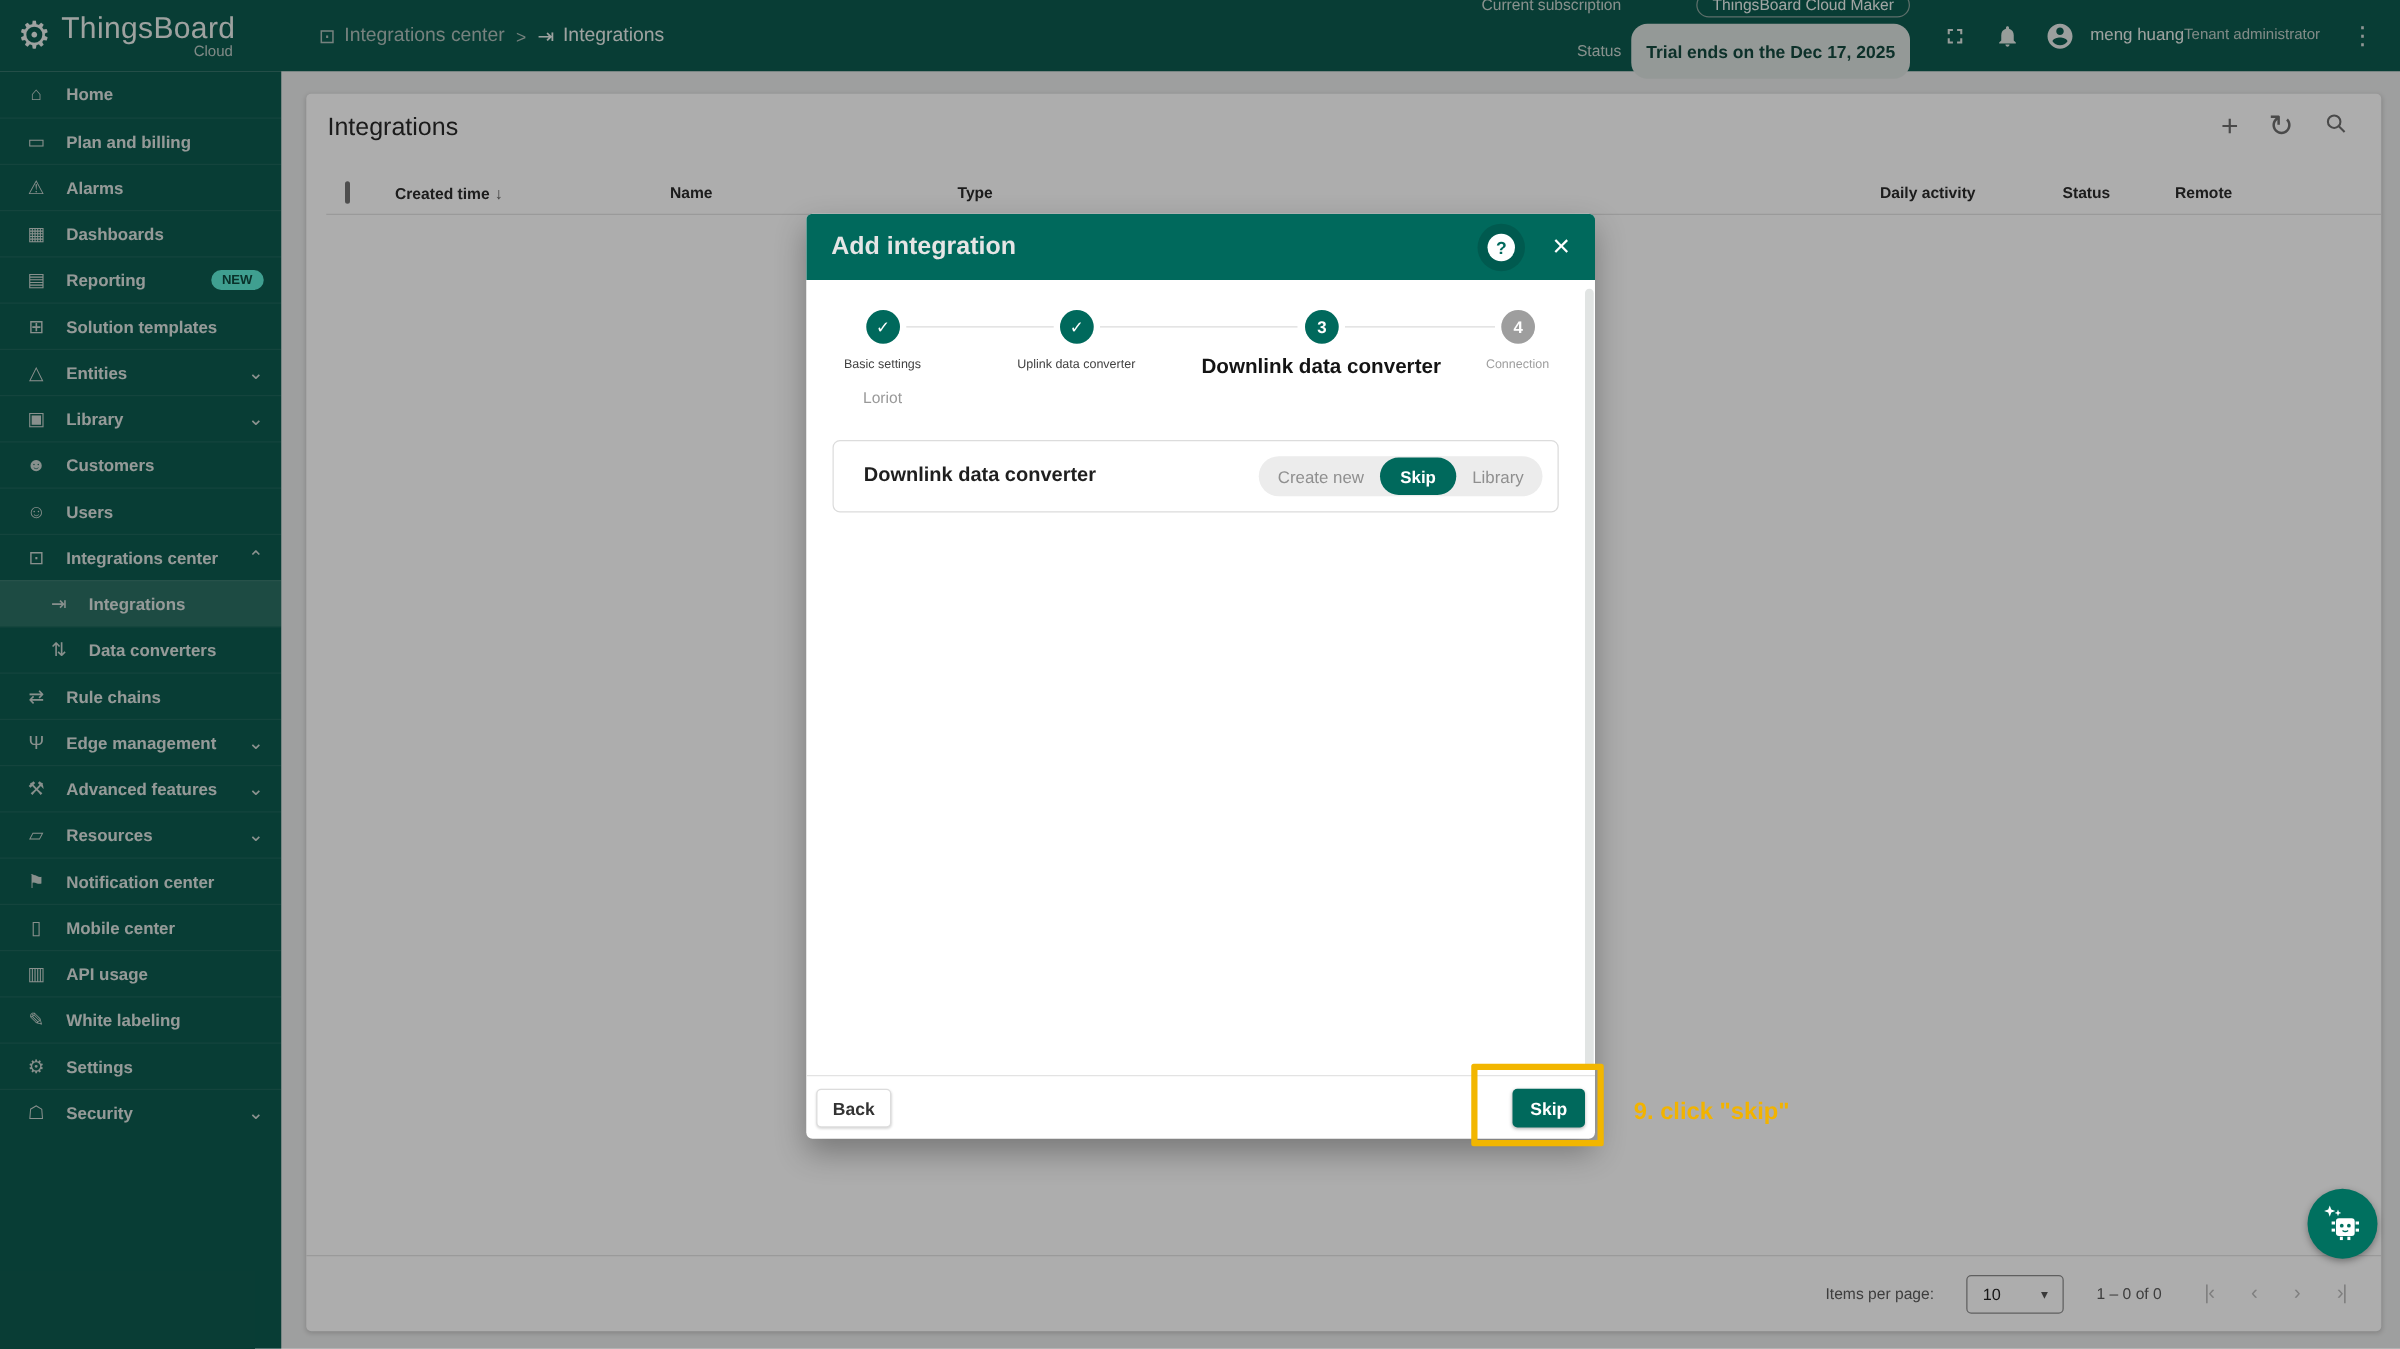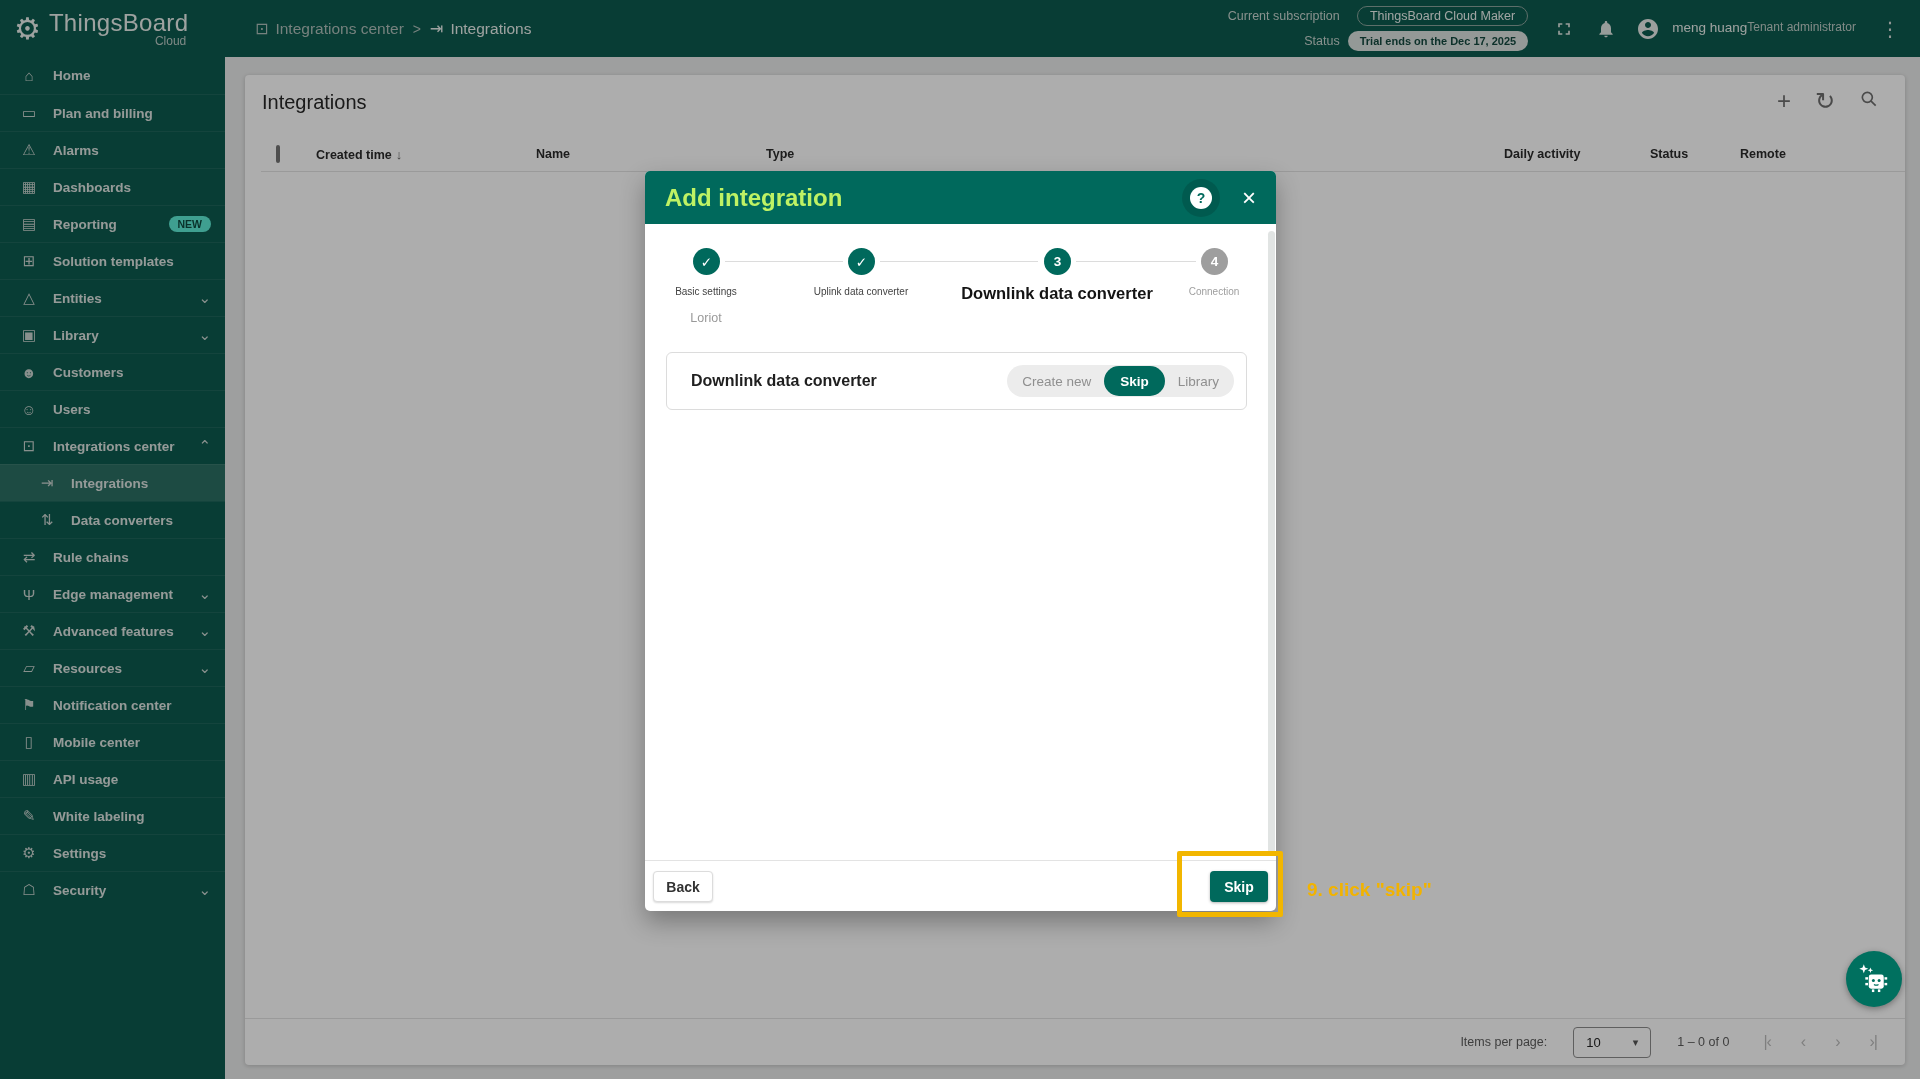--- a/index.html
+++ b/index.html
@@ -21,22 +21,22 @@
   .bc-ic{ font-size:16px; }
   .bc-muted{ color:#aebfba; }
   .bc-current{ color:#e8efec; }
   .bc-sep{ color:#aebfba; font-size:14px; }
   .topbar-right{ margin-left:auto; display:flex; align-items:center; gap:18px; padding-right:14px; }
   .sub-grid{ display:grid; grid-template-columns:auto auto; gap:5px 8px; align-items:center;
     justify-items:end; margin-right:6px; }
   .sub-label{ font-size:12.5px; color:#c9d6d1; }
   .pill-outline{ font-size:12.5px; color:#edf3f1; border:1px solid #8aa49d; border-radius:13px;
     padding:2px 12px; white-space:nowrap; }
-  .pill-fill{ font-size:11px; color:#14493f; background:#dbe2df; border-radius:13px;
-    padding:4px 12px; font-weight:bold; white-space:nowrap; }
+  .pill-fill{ font-size:14px; color:#14493f; background:#dbe2df; border-radius:13px;
+    padding:14px 12px; font-weight:bold; white-space:nowrap; }
   .tb-icon{ width:24px; height:24px; display:flex; align-items:center; justify-content:center; cursor:pointer; }
   .tb-icon svg{ fill:#dfe7e4; }
   .user-block{ display:flex; flex-direction:row; line-height:1.25; margin-left:-6px; }
   .user-name{ font-size:13.5px; color:#e9efec; }
   .user-role{ font-size:12px; color:#bfcdc8; }
   .more-dots{ font-size:20px; color:#d5dedb; cursor:pointer; padding:0 6px; }
   
   .sidebar{ position:absolute; top:57px; left:0; bottom:0; width:225px; background:#0d5a4e; z-index:1; }
   .nav-item{ height:37px; display:flex; align-items:center; padding:0 14px 0 18px;
     border-top:1px solid rgba(255,255,255,.07); cursor:pointer; }
@@ -58,35 +58,35 @@
     border-bottom:1px solid #e3e3e3; font-size:12.5px; font-weight:bold; color:#2b2b2b; }
   .th-cb{ width:55px; padding-left:15px; }
   .checkbox{ width:18px; height:18px; border:2px solid #747474; border-radius:2px; cursor:pointer; }
   .th{ white-space:nowrap; }
   .th.c-created{ width:220px; cursor:pointer; }
   .th.c-name{ width:230px; }
   .th.c-type{ width:738px; }
   .th.c-daily{ width:146px; }
   .th.c-status{ width:90px; }
   .sort-ic{ font-size:13px; color:#5d5d5d; margin-left:4px; }
-  .paginator{ position:absolute; left:0; right:0; bottom:0; height:47px; border-top:1px solid #e3e3e3;
+  .paginator{ position:absolute; left:0; right:0; bottom:0; height:61px; border-top:1px solid #e3e3e3;
     display:flex; align-items:center; justify-content:flex-end; gap:26px; padding-right:28px;
     font-size:12.5px; color:#5c5c5c; }
   .ipp-select{ width:78px; height:31px; border:1px solid #8d8d8d; border-radius:4px; display:flex;
     align-items:center; justify-content:space-between; padding:0 12px; color:#242424; font-size:13px; cursor:pointer; }
   .ipp-caret{ font-size:11px; color:#555; }
   .page-nav{ display:flex; align-items:center; gap:30px; margin-left:8px; }
   .pnav{ font-size:16px; color:#bcbcbc; cursor:default; letter-spacing:-1px; }
   
   .backdrop{ position:absolute; inset:0; background:rgba(0,0,0,.32); z-index:10; }
   
   .modal{ position:absolute; left:645px; top:171px; width:631px; height:740px; background:#fff;
     border-radius:5px; z-index:20; box-shadow:0 11px 25px rgba(0,0,0,.3); overflow:hidden; }
   .modal-header{ height:53px; background:#00695c; display:flex; align-items:center; padding:0 14px 0 20px; }
-  .modal-title{ color:#bef264; font-size:24px; font-weight:bold; }
+  .modal-title{ color:#e5e5e5; font-size:20px; font-weight:bold; }
   .mh-spacer{ flex:1; }
   .help-wrap{ width:38px; height:38px; border-radius:50%; background:rgba(0,0,0,.14); display:flex;
     align-items:center; justify-content:center; cursor:pointer; }
   .help-circle{ width:22px; height:22px; border-radius:50%; background:#fff; color:#00695c;
     font-size:14px; font-weight:bold; display:flex; align-items:center; justify-content:center; }
   .close-ic{ color:#fff; font-size:24px; margin-left:16px; cursor:pointer; line-height:1; padding:0 6px; }
   .stepper{ position:absolute; top:53px; left:0; right:0; height:110px; }
   .step-circle{ position:absolute; width:27px; height:27px; border-radius:50%; top:24px;
     display:flex; align-items:center; justify-content:center; color:#fff; font-size:13.5px; font-weight:bold; }
   .sc-done,.sc-active{ background:#00695c; }

